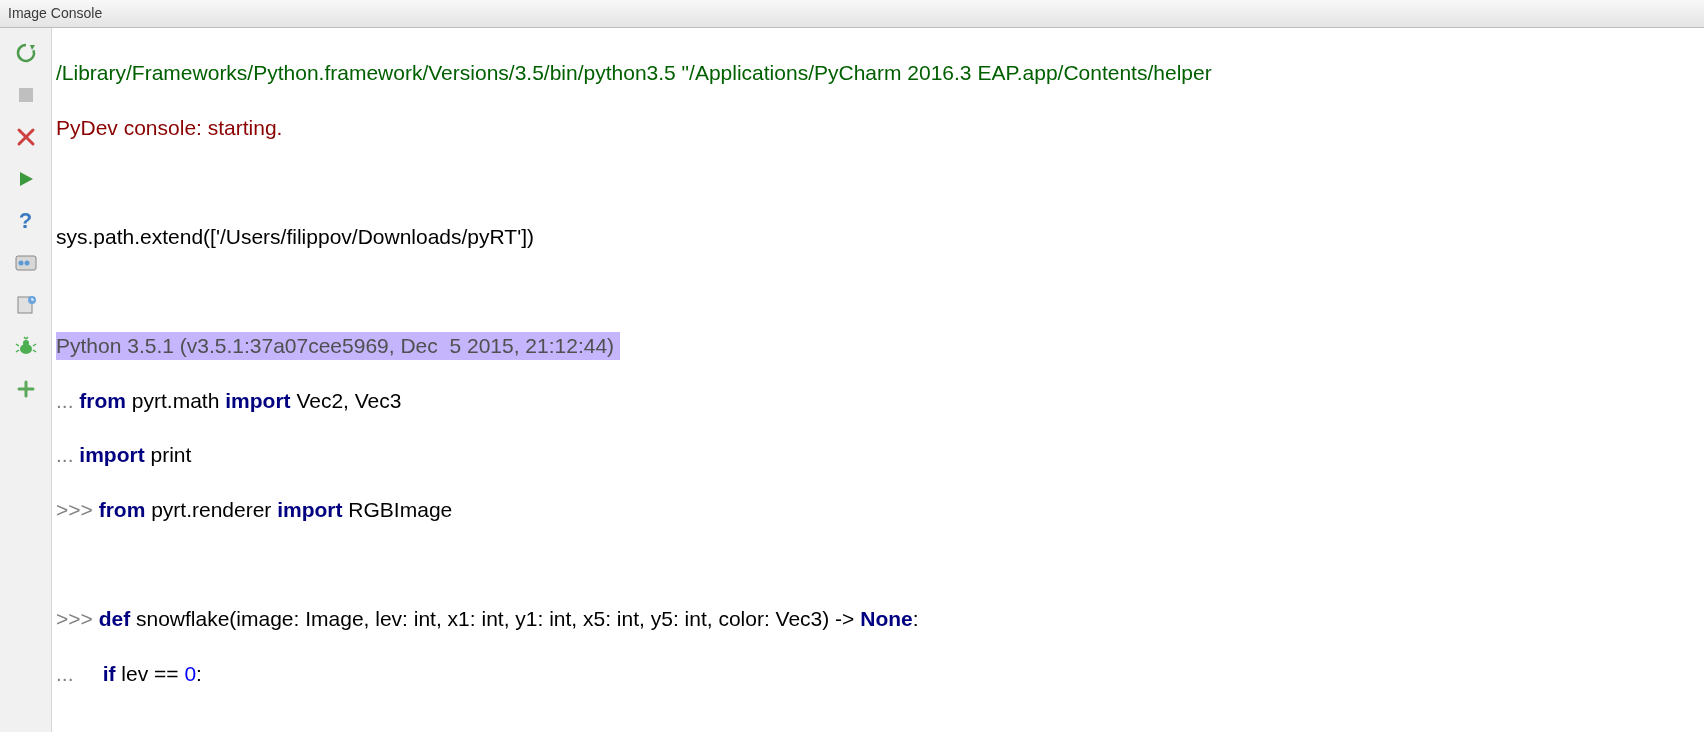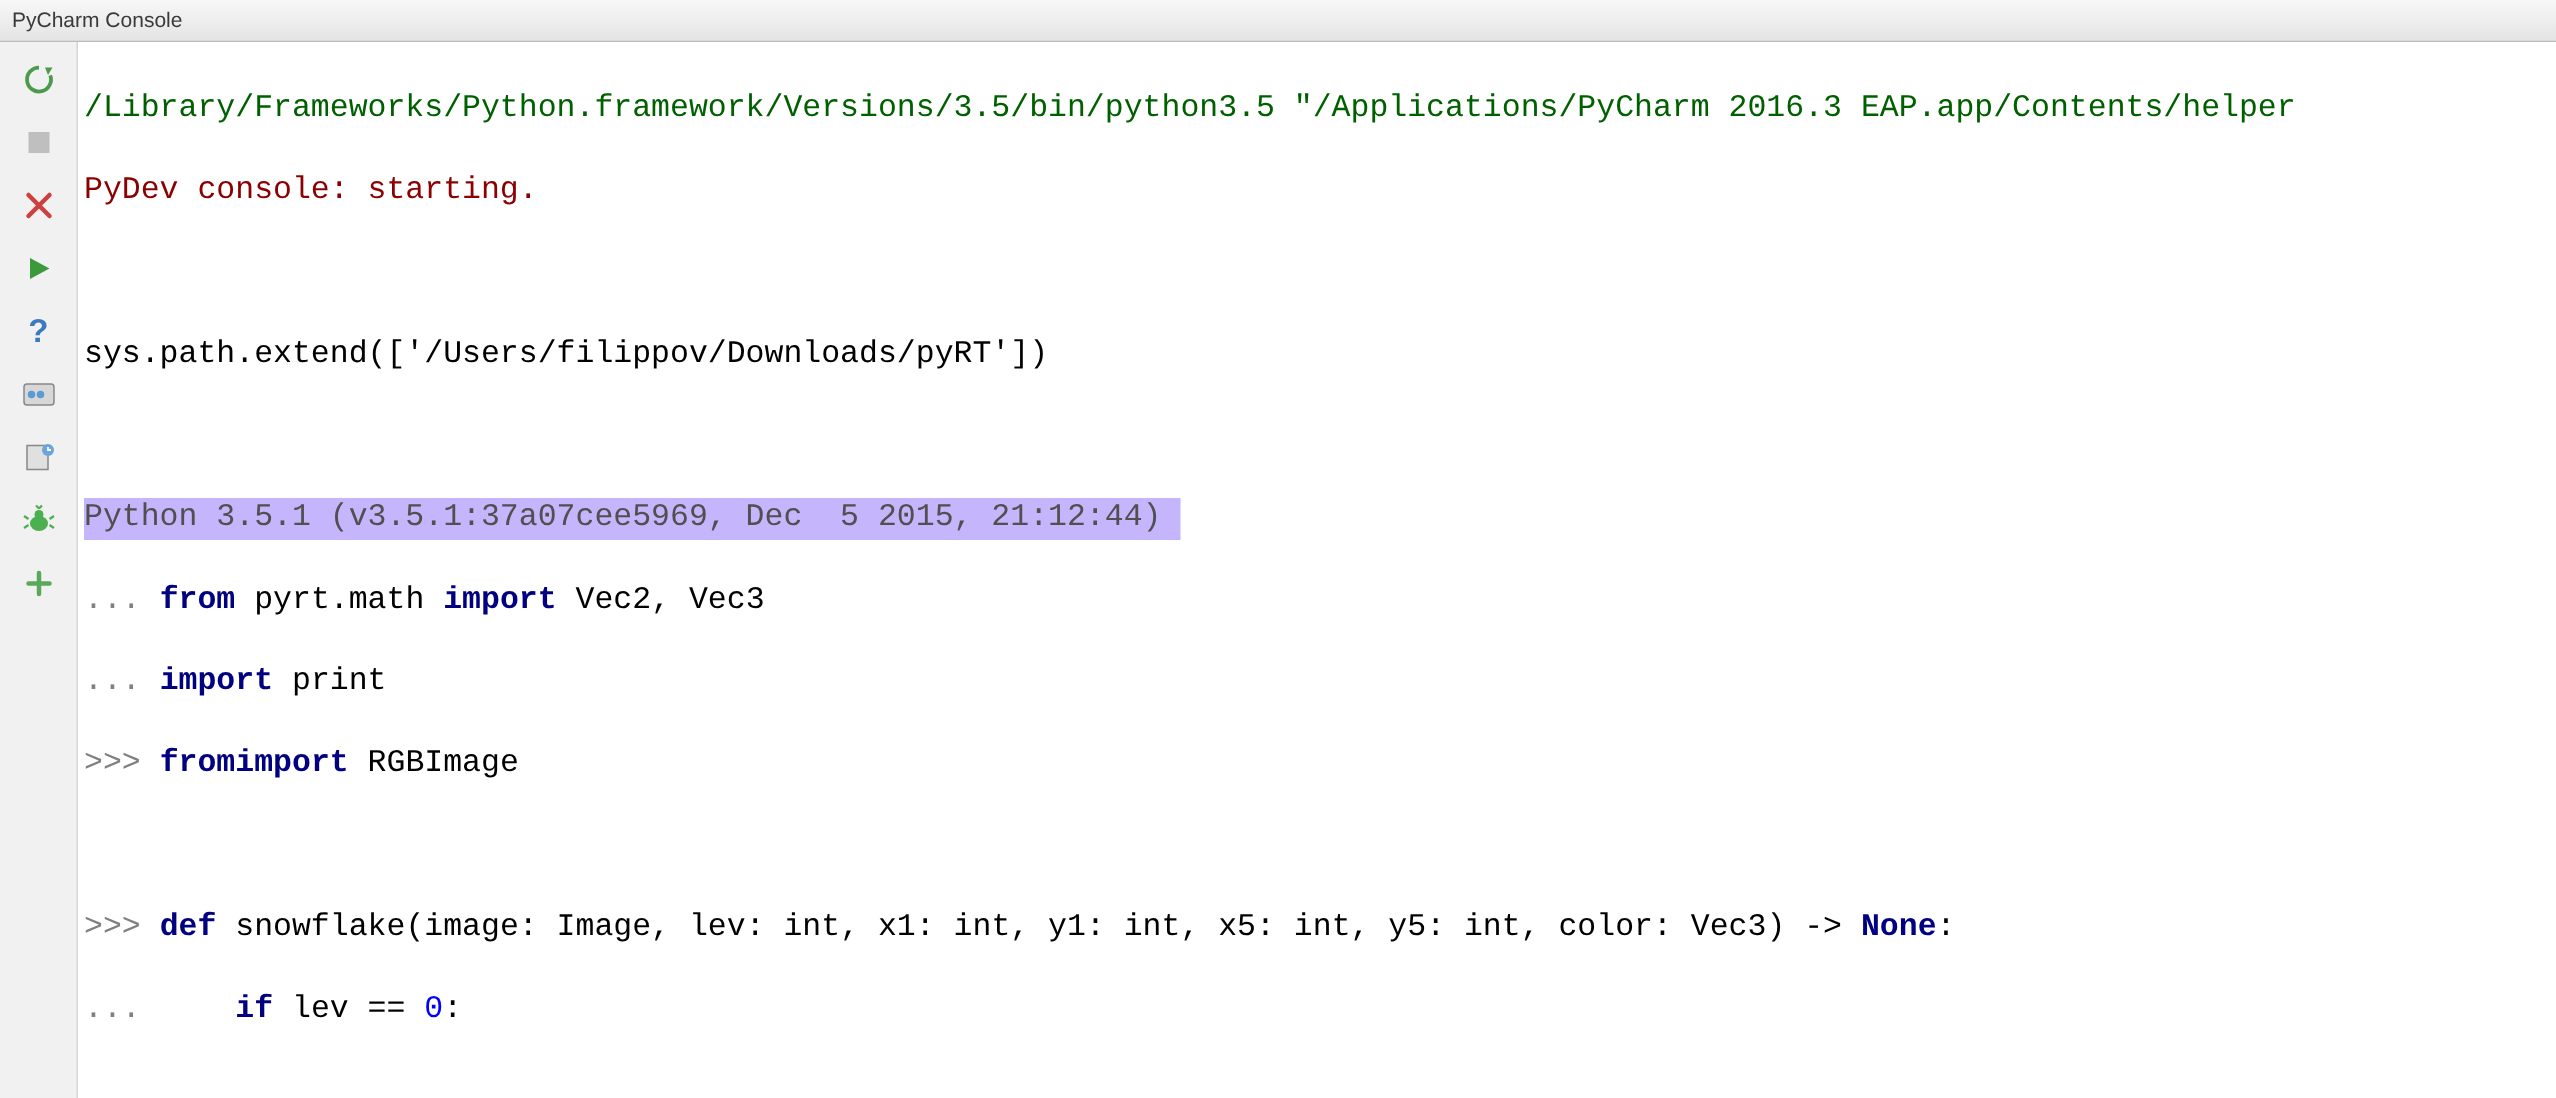--- a/index.html
+++ b/index.html
@@ -38,42 +38,42 @@
     height: 30px;
     display: flex;
     align-items: center;
     justify-content: center;
     cursor: pointer;
     border-radius: 3px;
   }
   .console {
     flex: 1;
     background: #ffffff;
-    font-family: Liberation Mono, monospace;
+    font-family: Liberation Sans, sans-serif;
     font-size: 21px;
     line-height: 1.3;
     padding: 4px 0 0 4px;
     color: #000;
     white-space: pre;
     overflow: hidden;
   }
   .line { display: flex; }
   .prompt { color: #808080; }
   .kw { color: #000080; font-weight: bold; }
   .plain { color: #000000; }
   .num { color: #0000ff; }
   .pathline { color: #006000; }
   .pydev { color: #8b0000; }
   .versionhl { background: #c4b5fd; color:#505050; display:inline-block;}
 </style>
 </head>
 <body>
 
 <div class="title-bar">
-  <span>PyCharm Console</span>
+  <span>Image Console</span>
 </div>
 
 <div class="main">
   <div class="toolbar">
     <div class="tool-btn">
       <svg width="22" height="22" viewBox="0 0 22 22">
           <path d="M11 3a8 8 0 1 0 7.5 5.2" fill="none" stroke="#4c9a4c" stroke-width="2.5"></path>
           <path d="M15 3 L20 3 L17 8 Z" fill="#4c9a4c"></path>
         </svg>
     </div>
@@ -125,21 +125,21 @@
 
   <div class="console">
 <div class="line"><span class="pathline">/Library/Frameworks/Python.framework/Versions/3.5/bin/python3.5 "/Applications/PyCharm 2016.3 EAP.app/Contents/helper</span></div>
 <div class="line"><span class="pydev">PyDev console: starting.</span></div>
 <div class="line">&nbsp;</div>
 <div class="line"><span class="plain">sys.path.extend(['/Users/filippov/Downloads/pyRT'])</span></div>
 <div class="line">&nbsp;</div>
 <div class="line"><span class="versionhl">Python 3.5.1 (v3.5.1:37a07cee5969, Dec  5 2015, 21:12:44) </span></div>
 <div class="line"><span class="prompt">... </span><span class="kw">from</span><span class="plain"> pyrt.math </span><span class="kw">import</span><span class="plain"> Vec2, Vec3</span></div>
 <div class="line"><span class="prompt">... </span><span class="kw">import</span><span class="plain"> print</span></div>
-<div class="line"><span class="prompt">&gt;&gt;&gt; </span><span class="kw">from</span><span class="kw">import</span><span class="plain"> RGBImage</span></div>
+<div class="line"><span class="prompt">&gt;&gt;&gt; </span><span class="kw">from</span><span class="plain"> pyrt.renderer </span><span class="kw">import</span><span class="plain"> RGBImage</span></div>
 <div class="line">&nbsp;</div>
 <div class="line"><span class="prompt">&gt;&gt;&gt; </span><span class="kw">def</span><span class="plain"> snowflake(image: Image, lev: int, x1: int, y1: int, x5: int, y5: int, color: Vec3) -&gt; </span><span class="kw">None</span><span class="plain">:</span></div>
 <div class="line"><span class="prompt">... </span><span class="plain">    </span><span class="kw">if</span><span class="plain"> lev == </span><span class="num">0</span><span class="plain">:</span></div>
 
 
 
 
 
 
 

